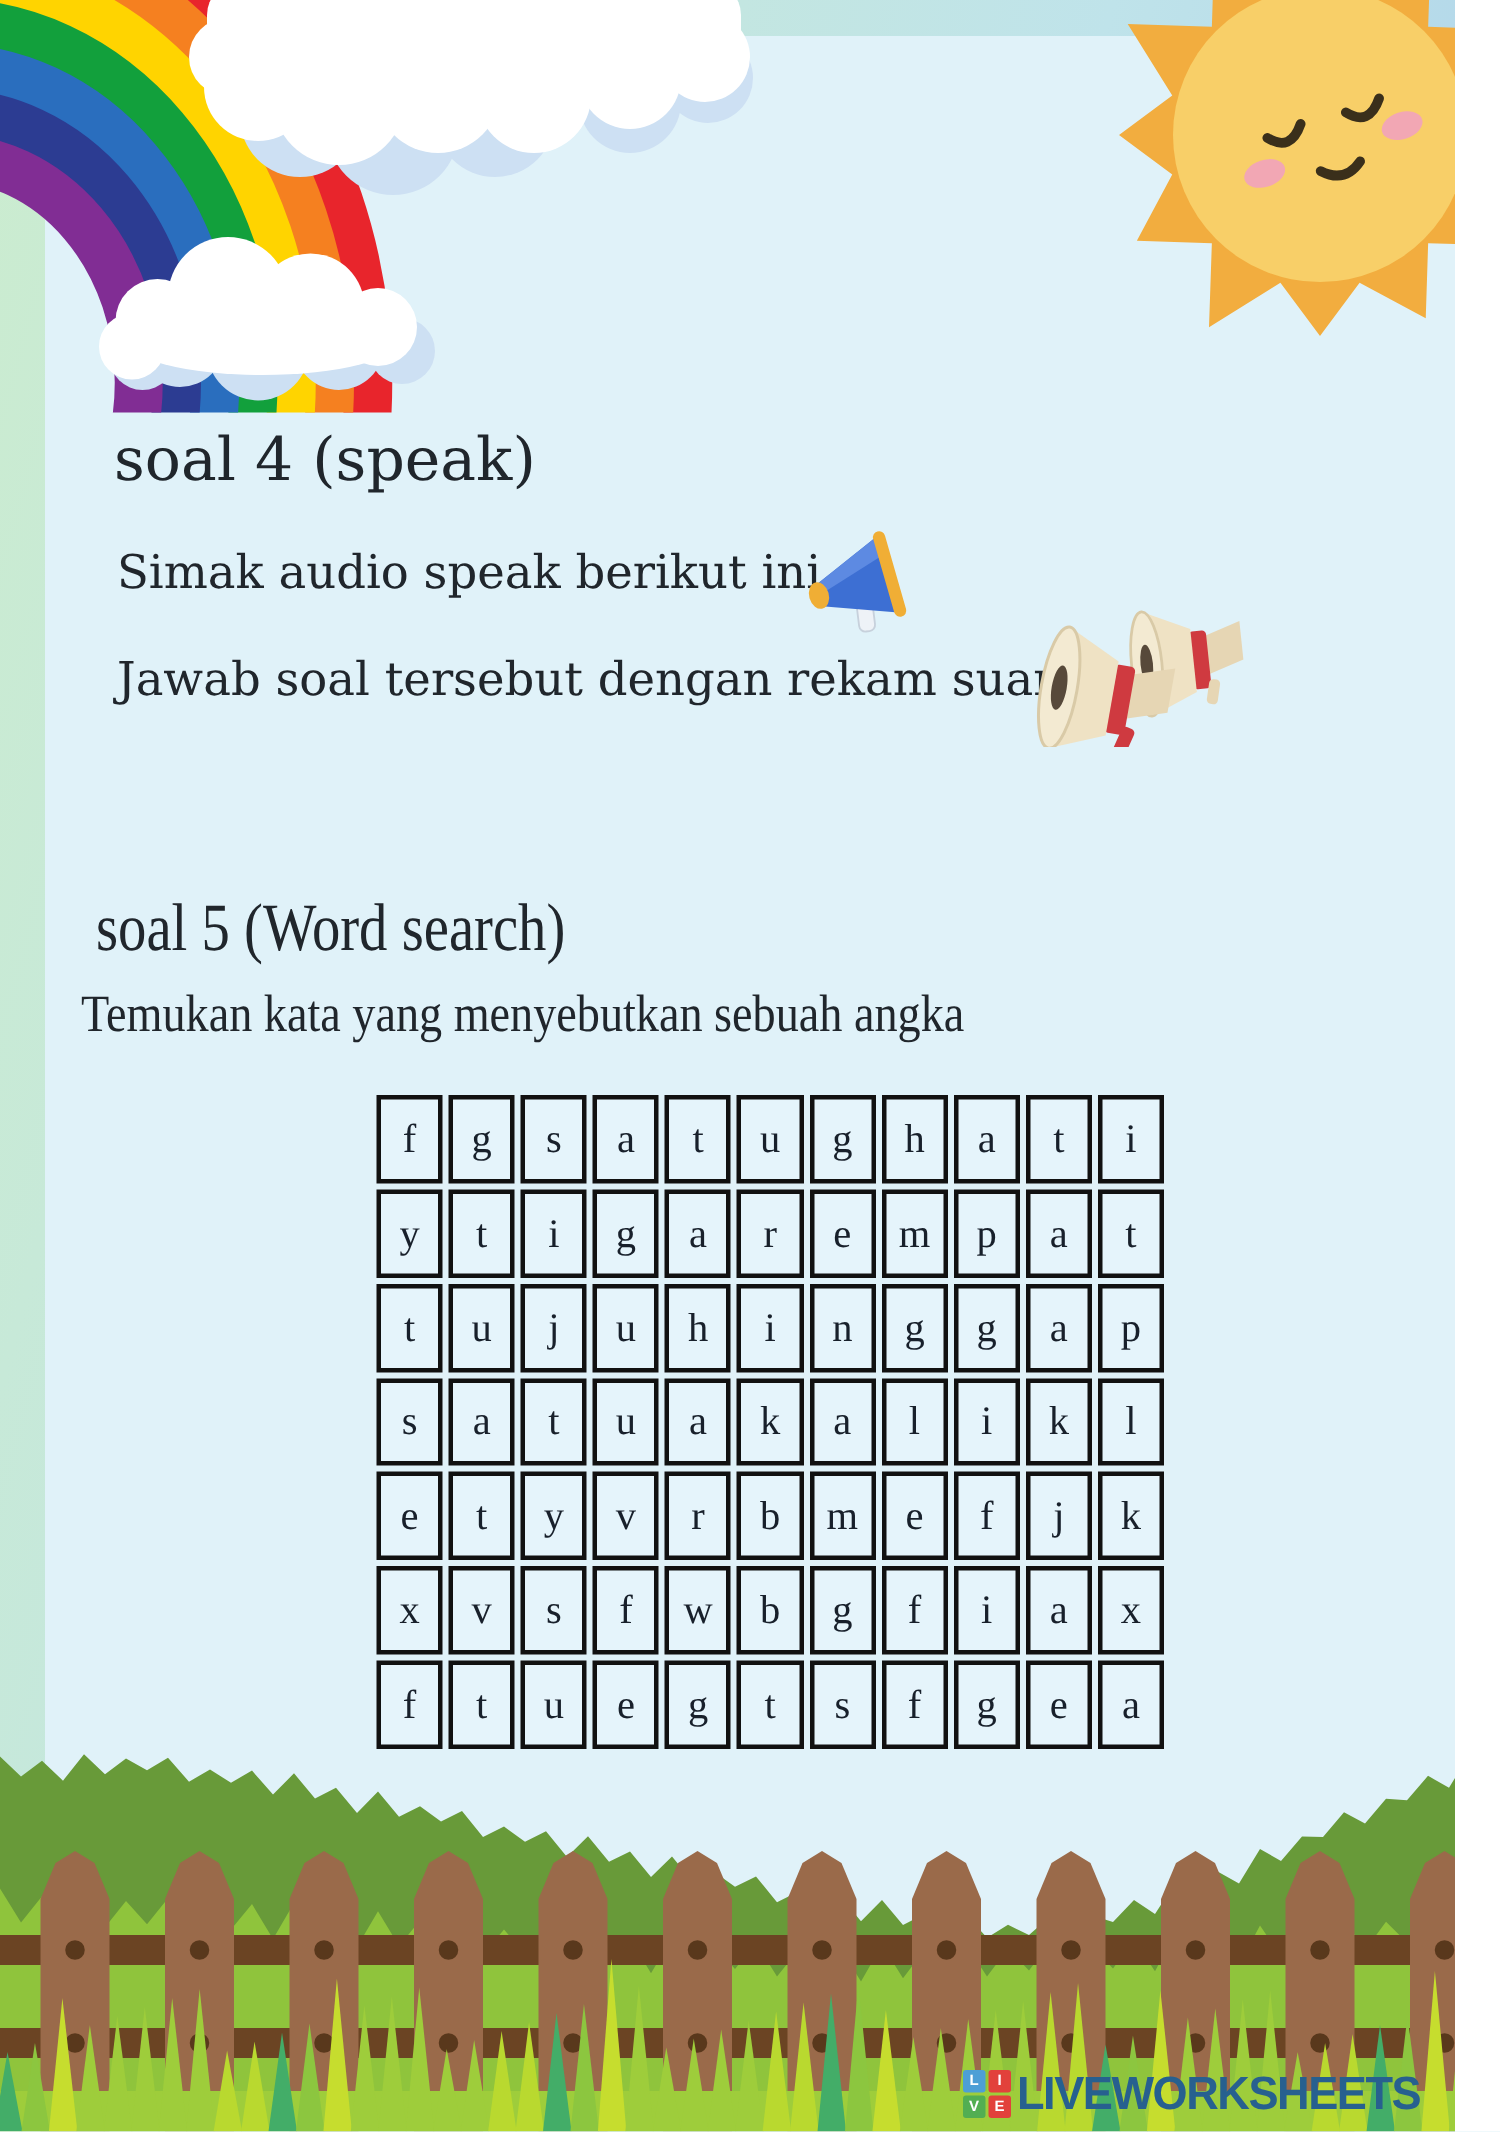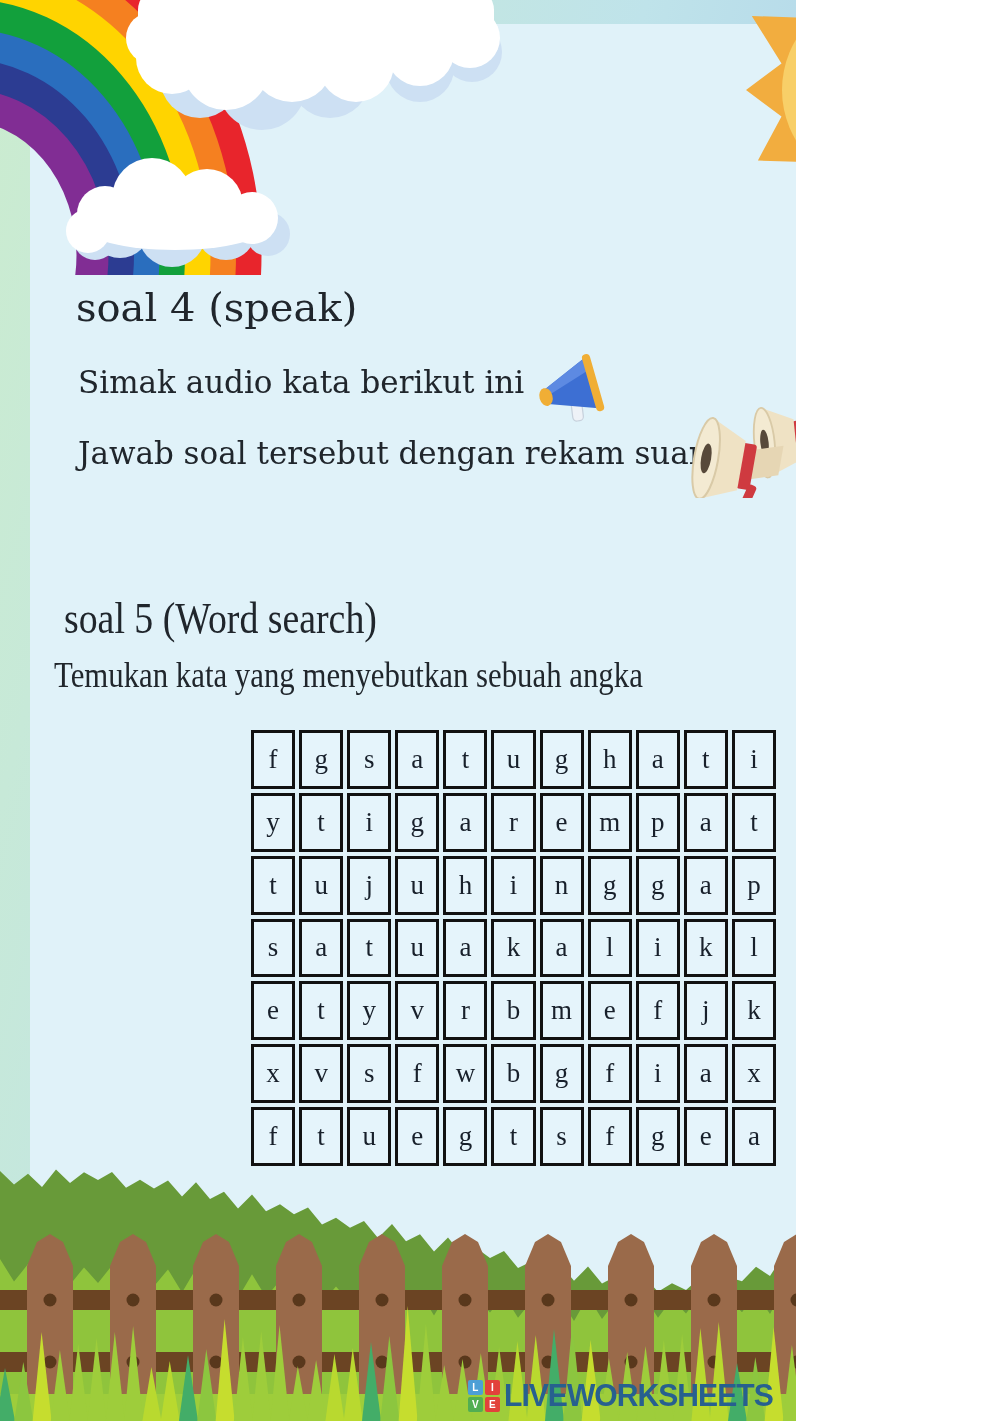--- a/index.html
+++ b/index.html
@@ -4,21 +4,21 @@
 <style>
   :root{
     --page-bg:#e0f2f9; --text-color:#20262c; --grid-border:#111111;
     --grass-dark:#689a39; --grass-bright:#8fc43c;
     --fence-post:#9a6a4a; --fence-rail:#6b4423;
     --sun-ray:#f2ad3f; --sun-body:#f8cf68; --logo-color:#27608f;
   }
   html,body{margin:0;padding:0;}
   body{font-family:"Liberation Serif",serif;}
   .page{
-    position:relative; width:796px; height:1421px; overflow:hidden;
+    position:relative; width:970px; height:1421px; overflow:hidden;
     background:linear-gradient(105deg,#cbeccf 0%,#bfe3ea 55%,#a6cbea 100%);
   }
   .inner{
     position:absolute; left:30px; top:24px; width:943px; height:1392px;
     background:var(--page-bg);
   }
   .abs{position:absolute;}
   .txt{color:var(--text-color); line-height:1.05; white-space:nowrap;}
   .title-speak{left:76px; top:286px; font-family:"DejaVu Serif",serif; font-size:40px;}
   .body-line{font-family:"DejaVu Serif",serif; font-size:31px;}
@@ -113,21 +113,21 @@
       <path d="M186,136 Q198,150 210,134"></path>
       <path d="M158,168 Q171,181 185,170"></path>
       <g stroke="none" fill="#f2a7b4">
         <ellipse cx="122" cy="158" rx="14" ry="9"></ellipse>
         <ellipse cx="219" cy="156" rx="14" ry="9"></ellipse>
       </g>
     </g>
   </svg>
 
   <div class="abs txt title-speak">soal 4 (speak)</div>
-  <div class="abs txt body-line l1">Simak audio kata berikut ini</div>
+  <div class="abs txt body-line l1">Simak audio speak berikut ini</div>
   <div class="abs txt body-line l2">Jawab soal tersebut dengan rekam suara</div>
 
   <svg class="abs" style="left:528px;top:348px;" width="86" height="82" viewBox="0 0 100 100">
     <g transform="rotate(-16 50 50)">
       <rect x="44" y="60" width="13" height="30" rx="5" fill="#eef2f7" stroke="#c7d1dc" stroke-width="1.5" transform="rotate(9 50 75)"></rect>
       <polygon points="18,42 76,18 76,82 18,60" fill="#3d6fd3"></polygon>
       <polygon points="18,42 76,18 76,34 18,51" fill="#5d8ae2"></polygon>
       <rect x="73" y="14" width="10" height="72" rx="5" fill="#f0ae35"></rect>
       <ellipse cx="18" cy="51" rx="8" ry="11" fill="#f0ae35"></ellipse>
     </g>

